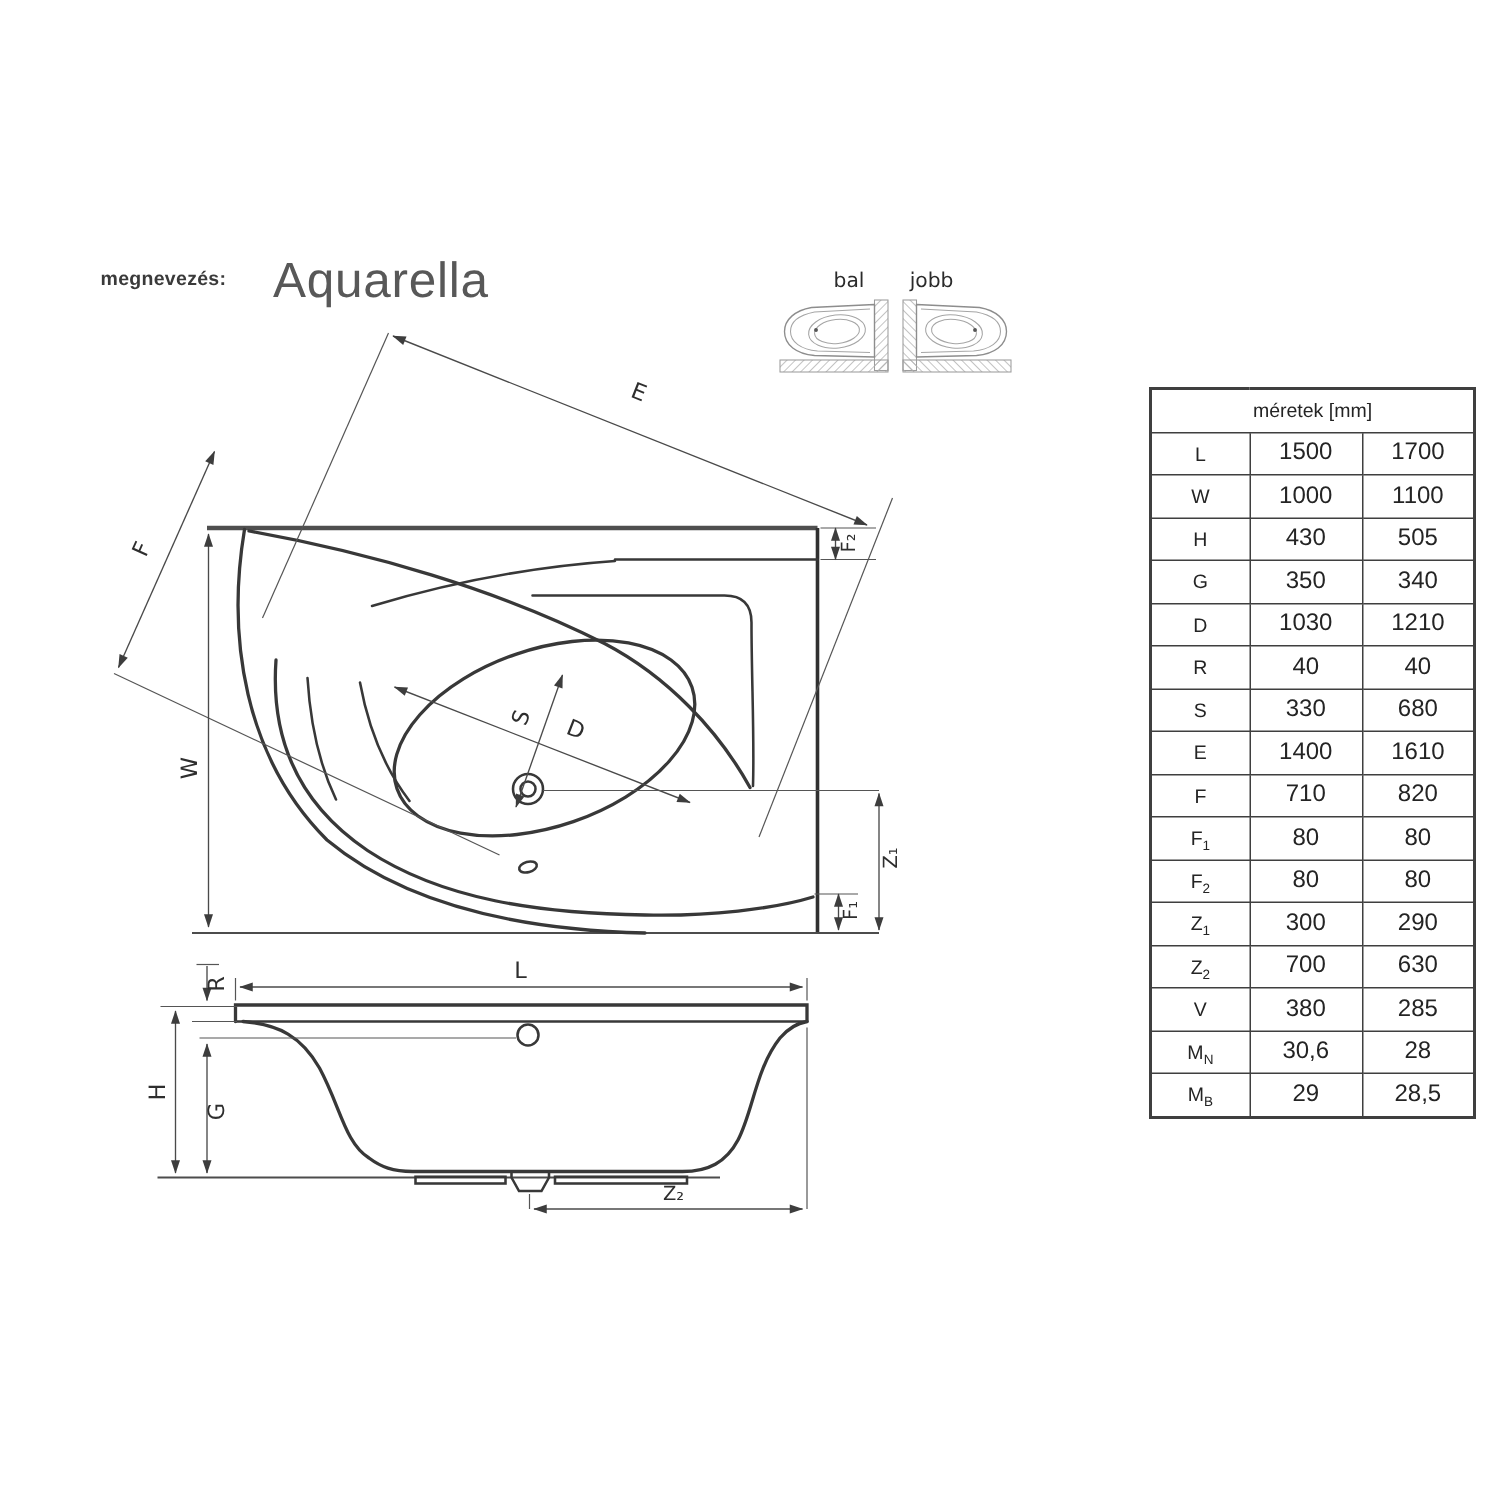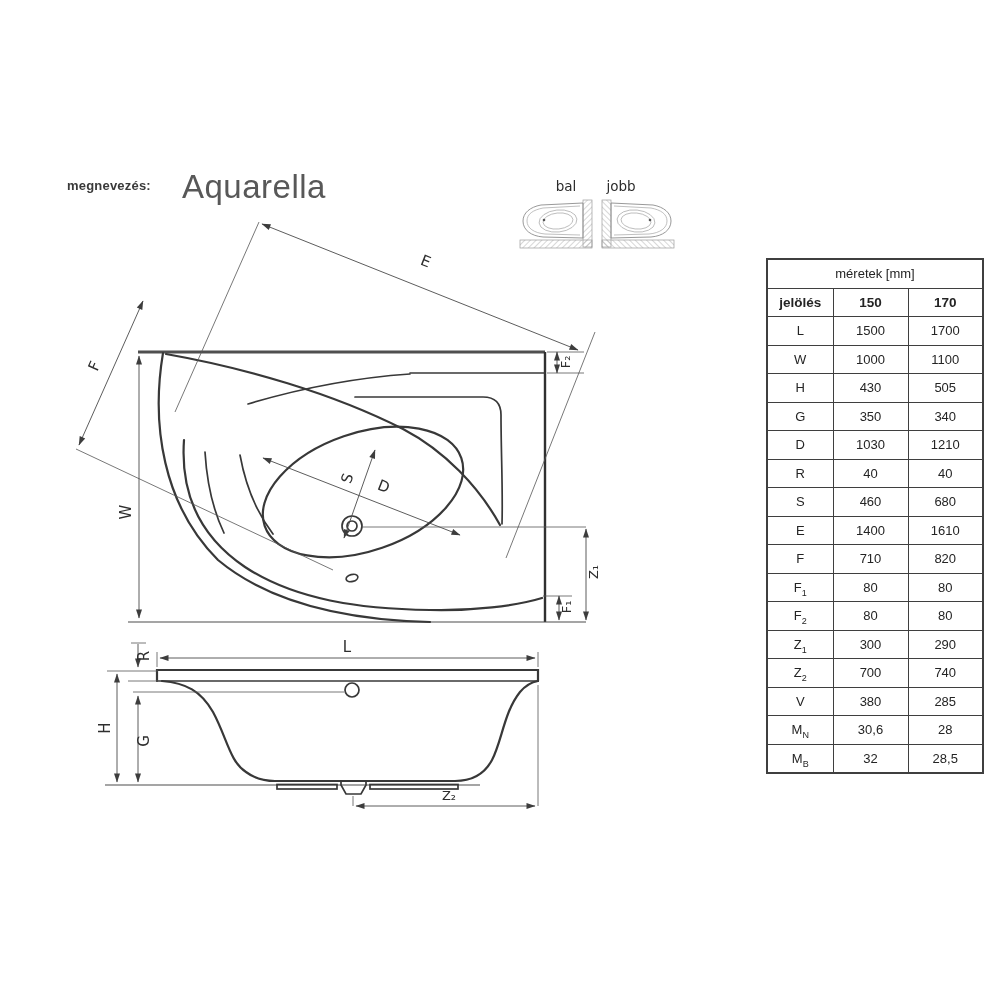--- a/index.html
+++ b/index.html
@@ -36,21 +36,21 @@
   .spec{
     position:absolute;left:718px;top:258px;
     border-collapse:collapse;table-layout:fixed;background:#fff;
     border:2px solid var(--border);color:var(--text);margin-left:48px;
   }
   .spec th,.spec td{
     border:1px solid var(--border);height:27.5px;padding:0;margin:0;
     text-align:center;vertical-align:middle;font-size:13px;font-weight:400;
   }
   .spec .head th{font-weight:700;font-size:13.5px;}
-  .spec td{font-size:13px;}
+  .spec td{font-size:16px;}
   .spec sub{font-size:9px;line-height:0;}
 </style>
 </head>
 <body>
 
 <div class="canvas">
 
   <div class="designation">megnevezés:</div>
   <div class="product-title">Aquarella</div>
 
@@ -189,25 +189,20 @@
   <table class="spec">
     <colgroup>
         <col style="width:66px">
         <col style="width:75px">
         <col style="width:75px">
       </colgroup>
     <thead>
       <tr class="title-row">
         <th colspan="3">méretek [mm]</th>
       </tr>
-      <tr class="head">
-        <th>jelölés</th>
-        <th>150</th>
-        <th>170</th>
-      </tr>
     </thead>
     <tbody>
         <tr>
           <th>L</th>
           <td>1500</td>
           <td>1700</td>
         </tr>
         <tr>
           <th>W</th>
           <td>1000</td>
@@ -228,21 +223,21 @@
           <td>1030</td>
           <td>1210</td>
         </tr>
         <tr>
           <th>R</th>
           <td>40</td>
           <td>40</td>
         </tr>
         <tr>
           <th>S</th>
-          <td>460</td>
+          <td>330</td>
           <td>680</td>
         </tr>
         <tr>
           <th>E</th>
           <td>1400</td>
           <td>1610</td>
         </tr>
         <tr>
           <th>F</th>
           <td>710</td>
@@ -259,33 +254,33 @@
           <td>80</td>
         </tr>
         <tr>
           <th>Z<sub>1</sub></th>
           <td>300</td>
           <td>290</td>
         </tr>
         <tr>
           <th>Z<sub>2</sub></th>
           <td>700</td>
-          <td>740</td>
+          <td>630</td>
         </tr>
         <tr>
           <th>V</th>
           <td>380</td>
           <td>285</td>
         </tr>
         <tr>
           <th>M<sub>N</sub></th>
           <td>30,6</td>
           <td>28</td>
         </tr>
         <tr>
           <th>M<sub>B</sub></th>
-          <td>32</td>
+          <td>29</td>
           <td>28,5</td>
         </tr>
       </tbody>
   </table>
 
 </div>
 
 </body></html>

